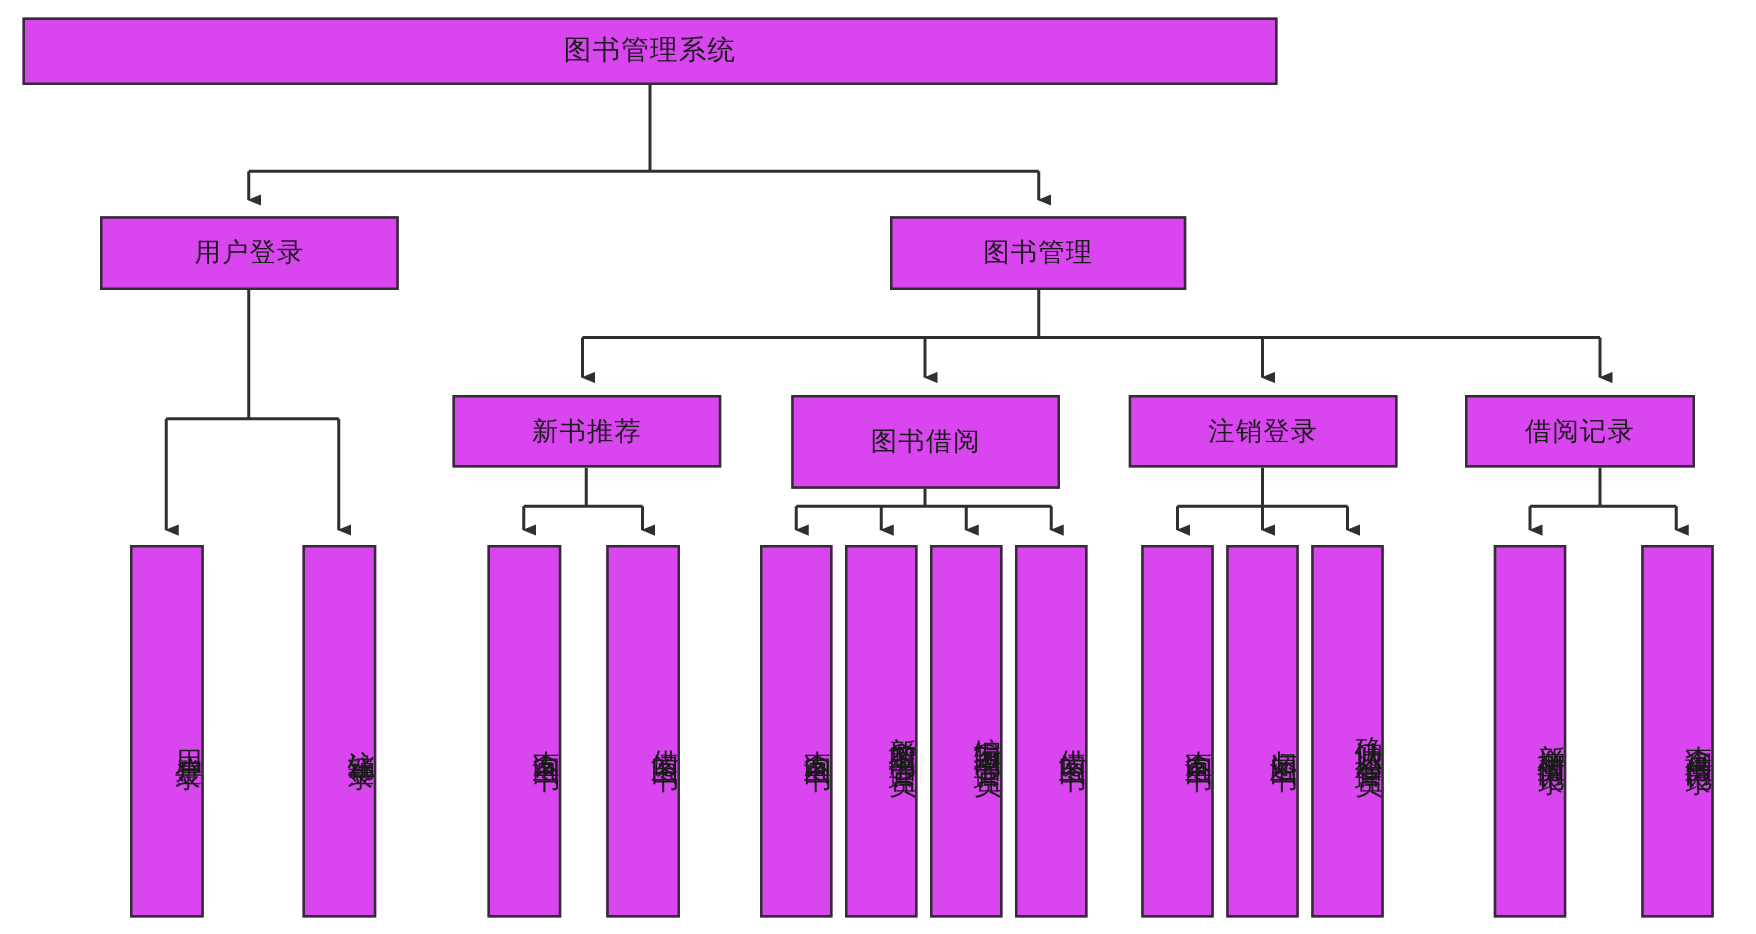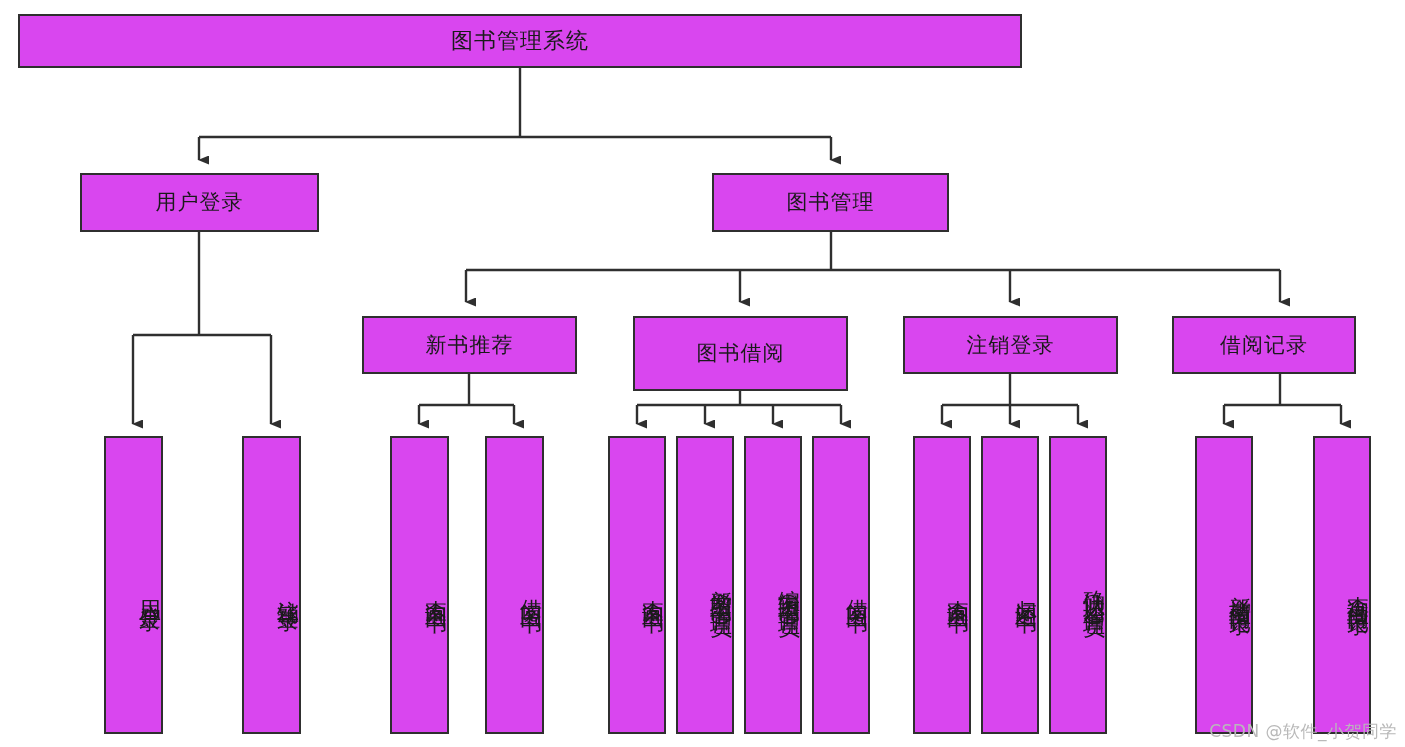--- a/index.html
+++ b/index.html
@@ -180,14 +180,13 @@
     <span class="lbl">确认归还（管理员）</span>
   </div>
 
   <div class="node v" style="left:1195px;top:436px;width:58px;height:298px;">
     <span class="lbl">新增借阅记录</span>
   </div>
   <div class="node v" style="left:1313px;top:436px;width:58px;height:298px;">
     <span class="lbl">查询借阅记录</span>
   </div>
 
-  <div id="watermark">CSDN @软件_小贺同学</div>
 </div>
 
 </body></html>

